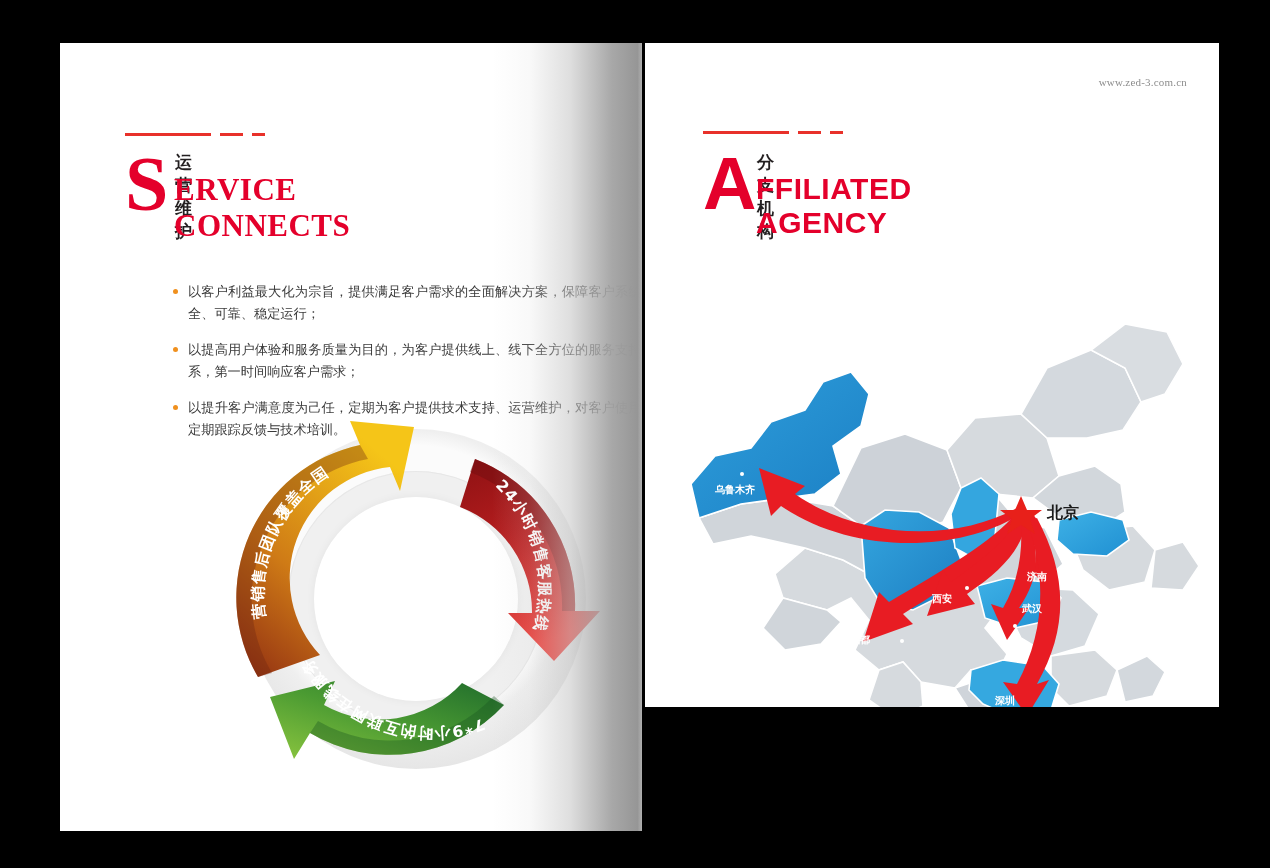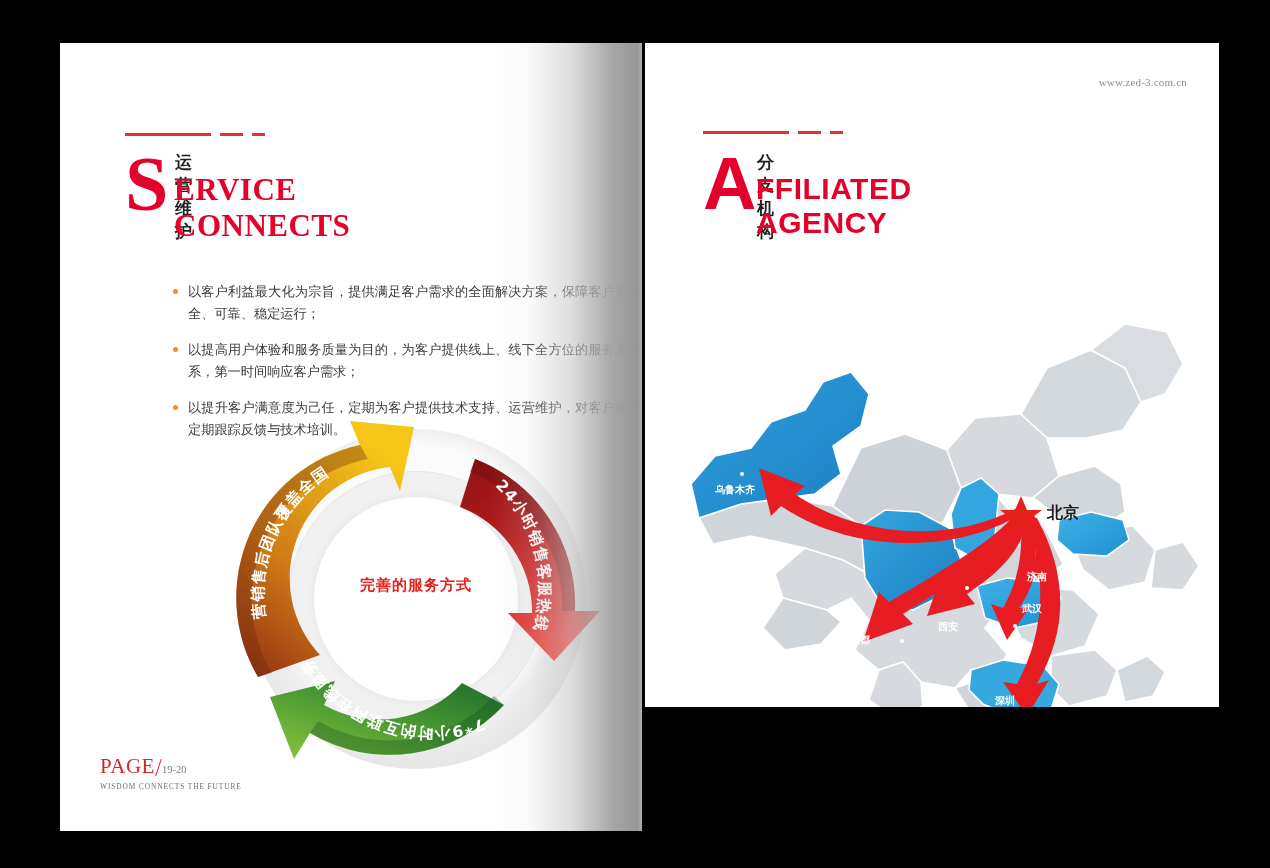--- a/index.html
+++ b/index.html
@@ -189,29 +189,22 @@
           <textPath href="#pRed" startOffset="8%">24小时销售客服热线</textPath>
         </text>
         <text class="arctext">
           <textPath href="#pGreen" startOffset="4%">7*9小时的互联网在线服务</textPath>
         </text>
         <text class="arctext">
           <textPath href="#pGold" startOffset="6%">营销售后团队覆盖全国</textPath>
         </text>
       </svg>
 
-      <div id="center-label">完善的服务方式</div>
-    </div>
-
-    <div id="footer">
-      <div>
-        <span class="pg">PAGE</span><span class="slash"></span><span class="num">19-20</span>
-      </div>
-      <div class="tag">WISDOM CONNECTS THE FUTURE</div>
-    </div>
+    </div>
+
 
     <div class="gutter"></div>
   </div>
 
   <div class="page" id="page-right">
 
     <div id="url">www.zed-3.com.cn</div>
 
     <div class="rule" style="left:58px;top:88px;">
       <i class="s1"></i>
@@ -301,20 +294,20 @@
       </svg>
 
       <span class="dotmark" style="left:85px;top:174px;"></span>
       <span class="dotmark" style="left:245px;top:341px;"></span>
       <span class="dotmark" style="left:310px;top:288px;"></span>
       <span class="dotmark" style="left:358px;top:326px;"></span>
       <span class="dotmark" style="left:362px;top:418px;"></span>
 
       <span class="city w" style="left:60px;top:185px;">乌鲁木齐</span>
       <span class="city w" style="left:372px;top:272px;">济南</span>
-      <span class="city w" style="left:283px;top:294px;margin-top:28px;">西安</span>
+      <span class="city w" style="left:277px;top:294px;">西安</span>
       <span class="city w" style="left:195px;top:335px;">成都</span>
       <span class="city w" style="left:320px;top:304px;margin-left:47px;">武汉</span>
       <span class="city w" style="left:340px;top:396px;">深圳</span>
       <span class="city dark" style="left:392px;top:205px;">北京</span>
     </div>
   </div>
 </div>
 
 </body></html>

